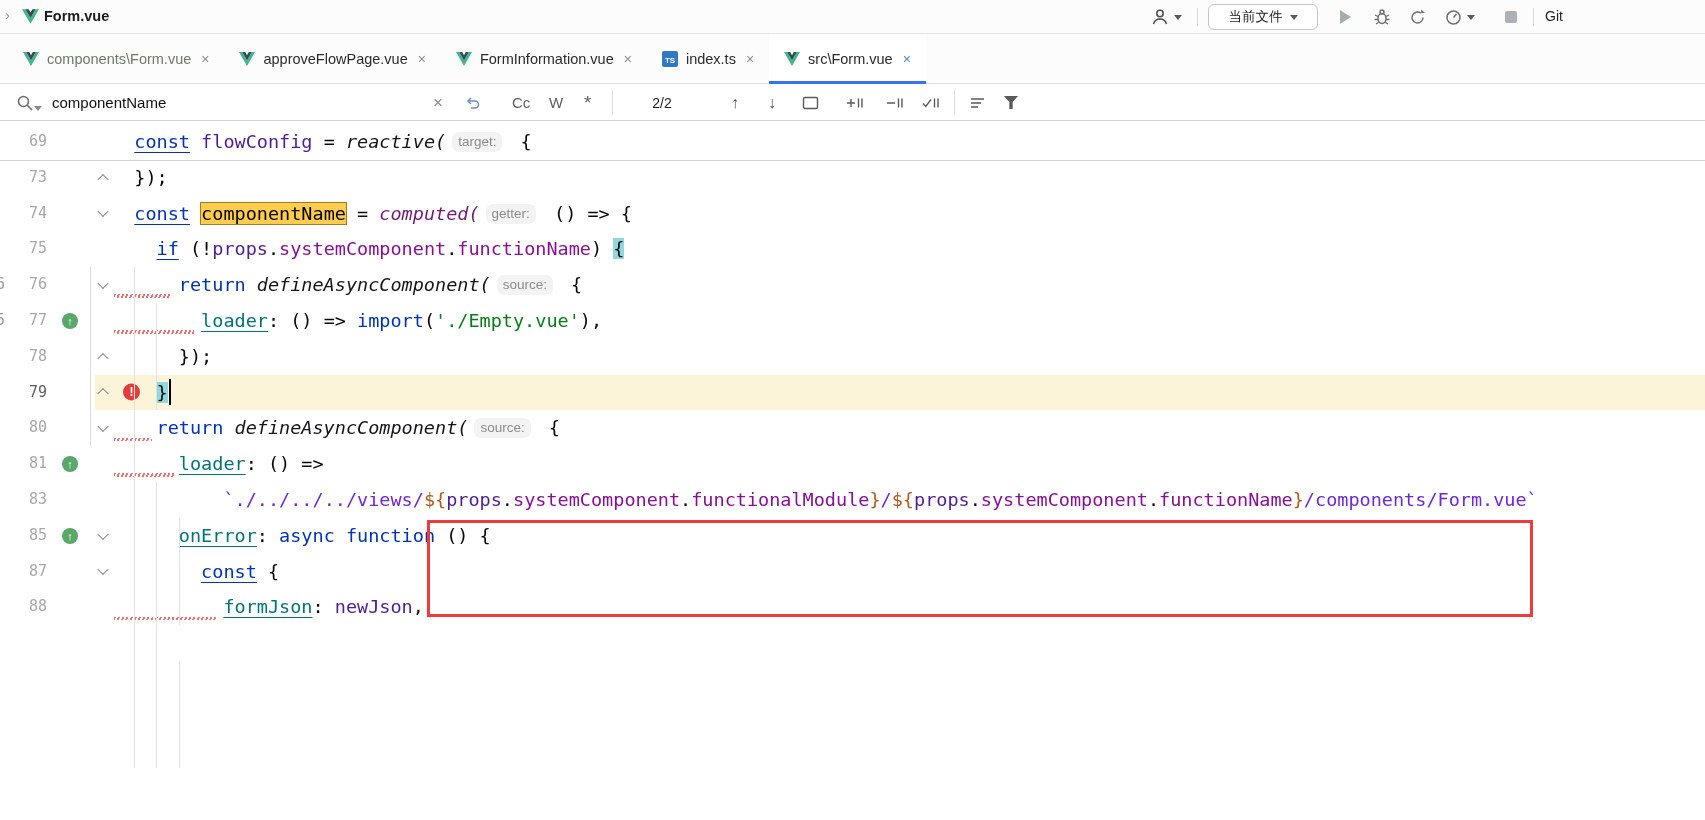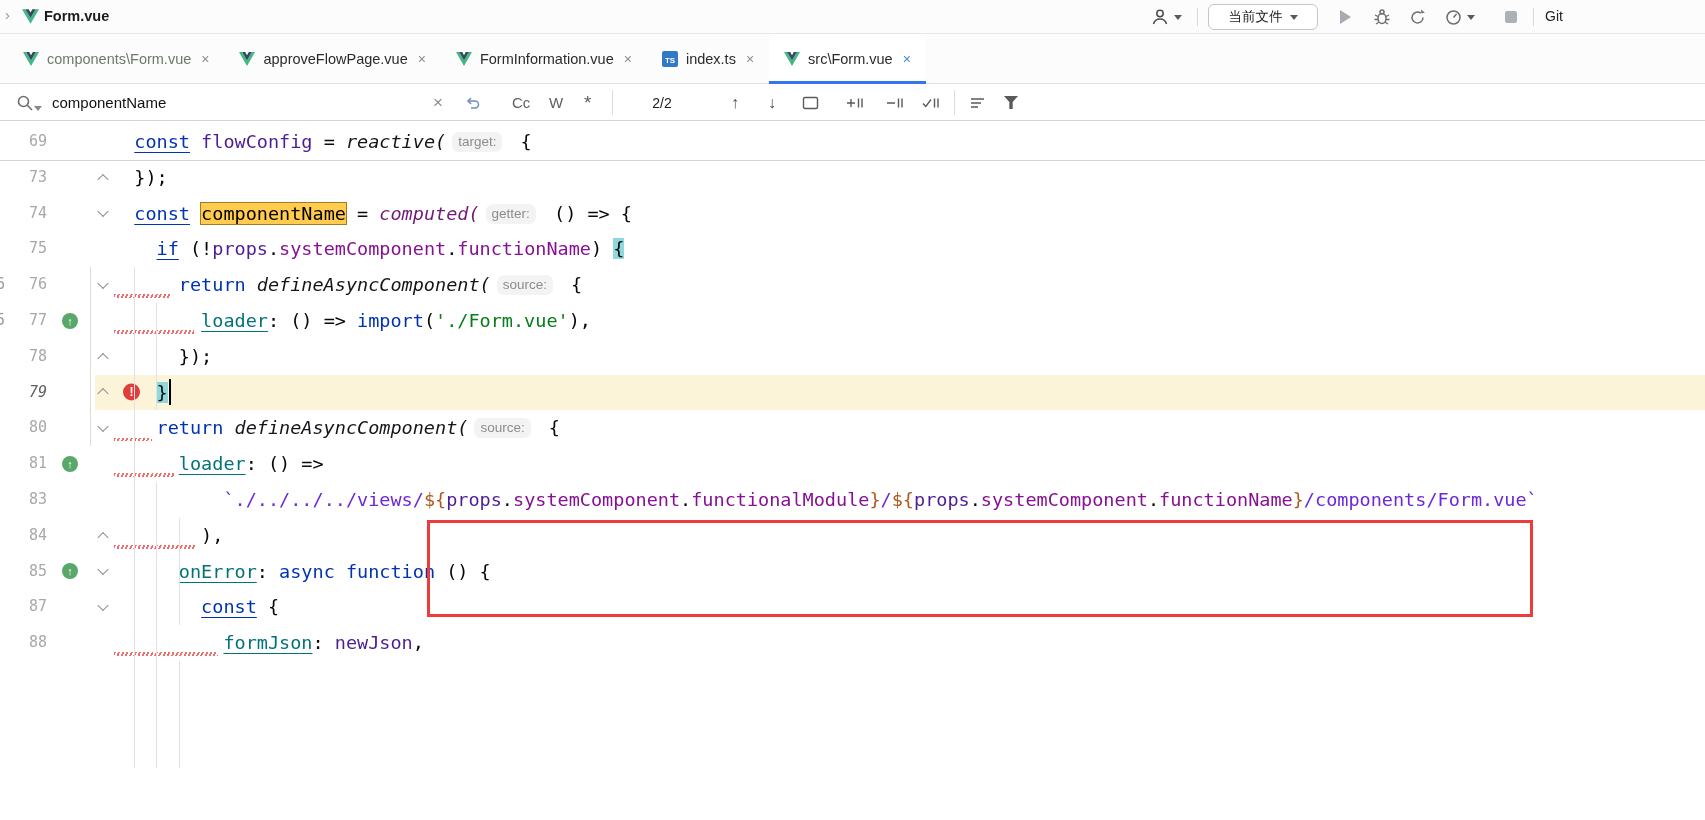--- a/index.html
+++ b/index.html
@@ -54,21 +54,21 @@
   .editor { position:absolute; top:121px; left:0; right:0; bottom:0; background:#fff;
             font-family:"DejaVu Sans Mono","Liberation Mono",monospace; }
   .rows { padding-top:3px; position:relative; z-index:1; }
   .crow { display:flex; height:35.8px; position:relative; }
   .crow.stickysep { box-shadow:0 1px 0 #D4D4D4; }
   .gut { width:112px; flex:none; position:relative; overflow:hidden; }
   .edge { position:absolute; left:-4px; top:0; width:11px; overflow:hidden; line-height:35.8px;
           font-size:15px; color:#9A9A9A; }
   .lnum { position:absolute; left:0; top:0; width:47px; text-align:right; line-height:35.8px;
           font-size:15px; color:#A8A8A8; }
-  .crow.current .lnum { color:#5F5F5F;font-style:italic; }
+  .crow.current .lnum { color:#5F5F5F; }
   .crow.current .codecell { background:#FBF4D8; }
   .crow.current .gut::after { content:''; position:absolute; left:95px; right:0; top:0; bottom:0; background:#FBF4D8; }
   .badge-green { position:absolute; left:62px; top:50%; transform:translateY(-50%); width:16px; height:16px;
                  border-radius:50%; background:#59A869; color:#fff; font-size:11px; line-height:16px;
                  text-align:center; font-family:"Liberation Sans",sans-serif; z-index:2; }
   .fold { position:absolute; left:99px; top:50%; width:8px; height:8px;
           border-right:1.7px solid #8F8F8F; border-bottom:1.7px solid #8F8F8F; z-index:2; }
   .fold.down { transform:translateY(-70%) rotate(45deg); }
   .fold.up   { transform:translateY(-30%) rotate(-135deg); }
   .err-ico { position:absolute; left:11px; top:50%; transform:translateY(-50%); width:17px; height:17px;
@@ -308,21 +308,21 @@
             <span class="fold down"></span>
           </div>
           <div class="codecell" style="padding-left: 66.84px;"><span class="sq" style="width: 56px;"></span><span class="tk-kw">return</span><span class="tk-plain"> </span><span class="tk-fn">defineAsyncComponent(</span><span class="hint">source:</span><span class="tk-plain"> {</span></div>
         </div>
         <div class="crow">
           <div class="gut">
             <span class="edge">5</span>
             <span class="lnum">77</span>
             <span class="badge-green">↑</span>
           </div>
-          <div class="codecell" style="padding-left: 89.12px;"><span class="sq" style="width: 80px;"></span><span class="tk-varu">loader</span><span class="tk-plain">: () =&gt; </span><span class="tk-kw">import</span><span class="tk-plain">(</span><span class="tk-str">'./Form.vue'</span><span class="tk-plain">),</span></div>
+          <div class="codecell" style="padding-left: 89.12px;"><span class="sq" style="width: 80px;"></span><span class="tk-varu">loader</span><span class="tk-plain">: () =&gt; </span><span class="tk-kw">import</span><span class="tk-plain">(</span><span class="tk-str">'./Empty.vue'</span><span class="tk-plain">),</span></div>
         </div>
         <div class="crow">
           <div class="gut">
             <span class="lnum">78</span>
             <span class="fold up"></span>
           </div>
           <div class="codecell" style="padding-left: 66.84px;"><span class="tk-plain">});</span></div>
         </div>
         <div class="crow current">
           <div class="gut">
@@ -343,27 +343,20 @@
             <span class="lnum">81</span>
             <span class="badge-green">↑</span>
           </div>
           <div class="codecell" style="padding-left: 66.84px;"><span class="sq" style="width: 60px;"></span><span class="tk-varu">loader</span><span class="tk-plain">: () =&gt;</span></div>
         </div>
         <div class="crow">
           <div class="gut">
             <span class="lnum">83</span>
           </div>
           <div class="codecell" style="padding-left: 111.4px;"><span class="tk-tpl">`./../../../views/</span><span class="tk-tplb">${</span><span class="tk-var">props</span><span class="tk-plain">.</span><span class="tk-prop">systemComponent</span><span class="tk-plain">.</span><span class="tk-prop">functionalModule</span><span class="tk-tplb">}</span><span class="tk-tpl">/</span><span class="tk-tplb">${</span><span class="tk-var">props</span><span class="tk-plain">.</span><span class="tk-prop">systemComponent</span><span class="tk-plain">.</span><span class="tk-prop">functionName</span><span class="tk-tplb">}</span><span class="tk-tpl">/components/Form.vue`</span></div>
-        </div>
-        <div class="crow">
-          <div class="gut">
-            <span class="lnum">84</span>
-            <span class="fold up"></span>
-          </div>
-          <div class="codecell" style="padding-left: 89.12px;"><span class="sq" style="width: 82px;"></span><span class="tk-plain">),</span></div>
         </div>
         <div class="crow">
           <div class="gut">
             <span class="lnum">85</span>
             <span class="badge-green">↑</span>
             <span class="fold down"></span>
           </div>
           <div class="codecell" style="padding-left: 66.84px;"><span class="tk-varu">onError</span><span class="tk-plain">: </span><span class="tk-kw">async</span><span class="tk-plain"> </span><span class="tk-kw">function</span><span class="tk-plain"> () {</span></div>
         </div>
         <div class="crow">

